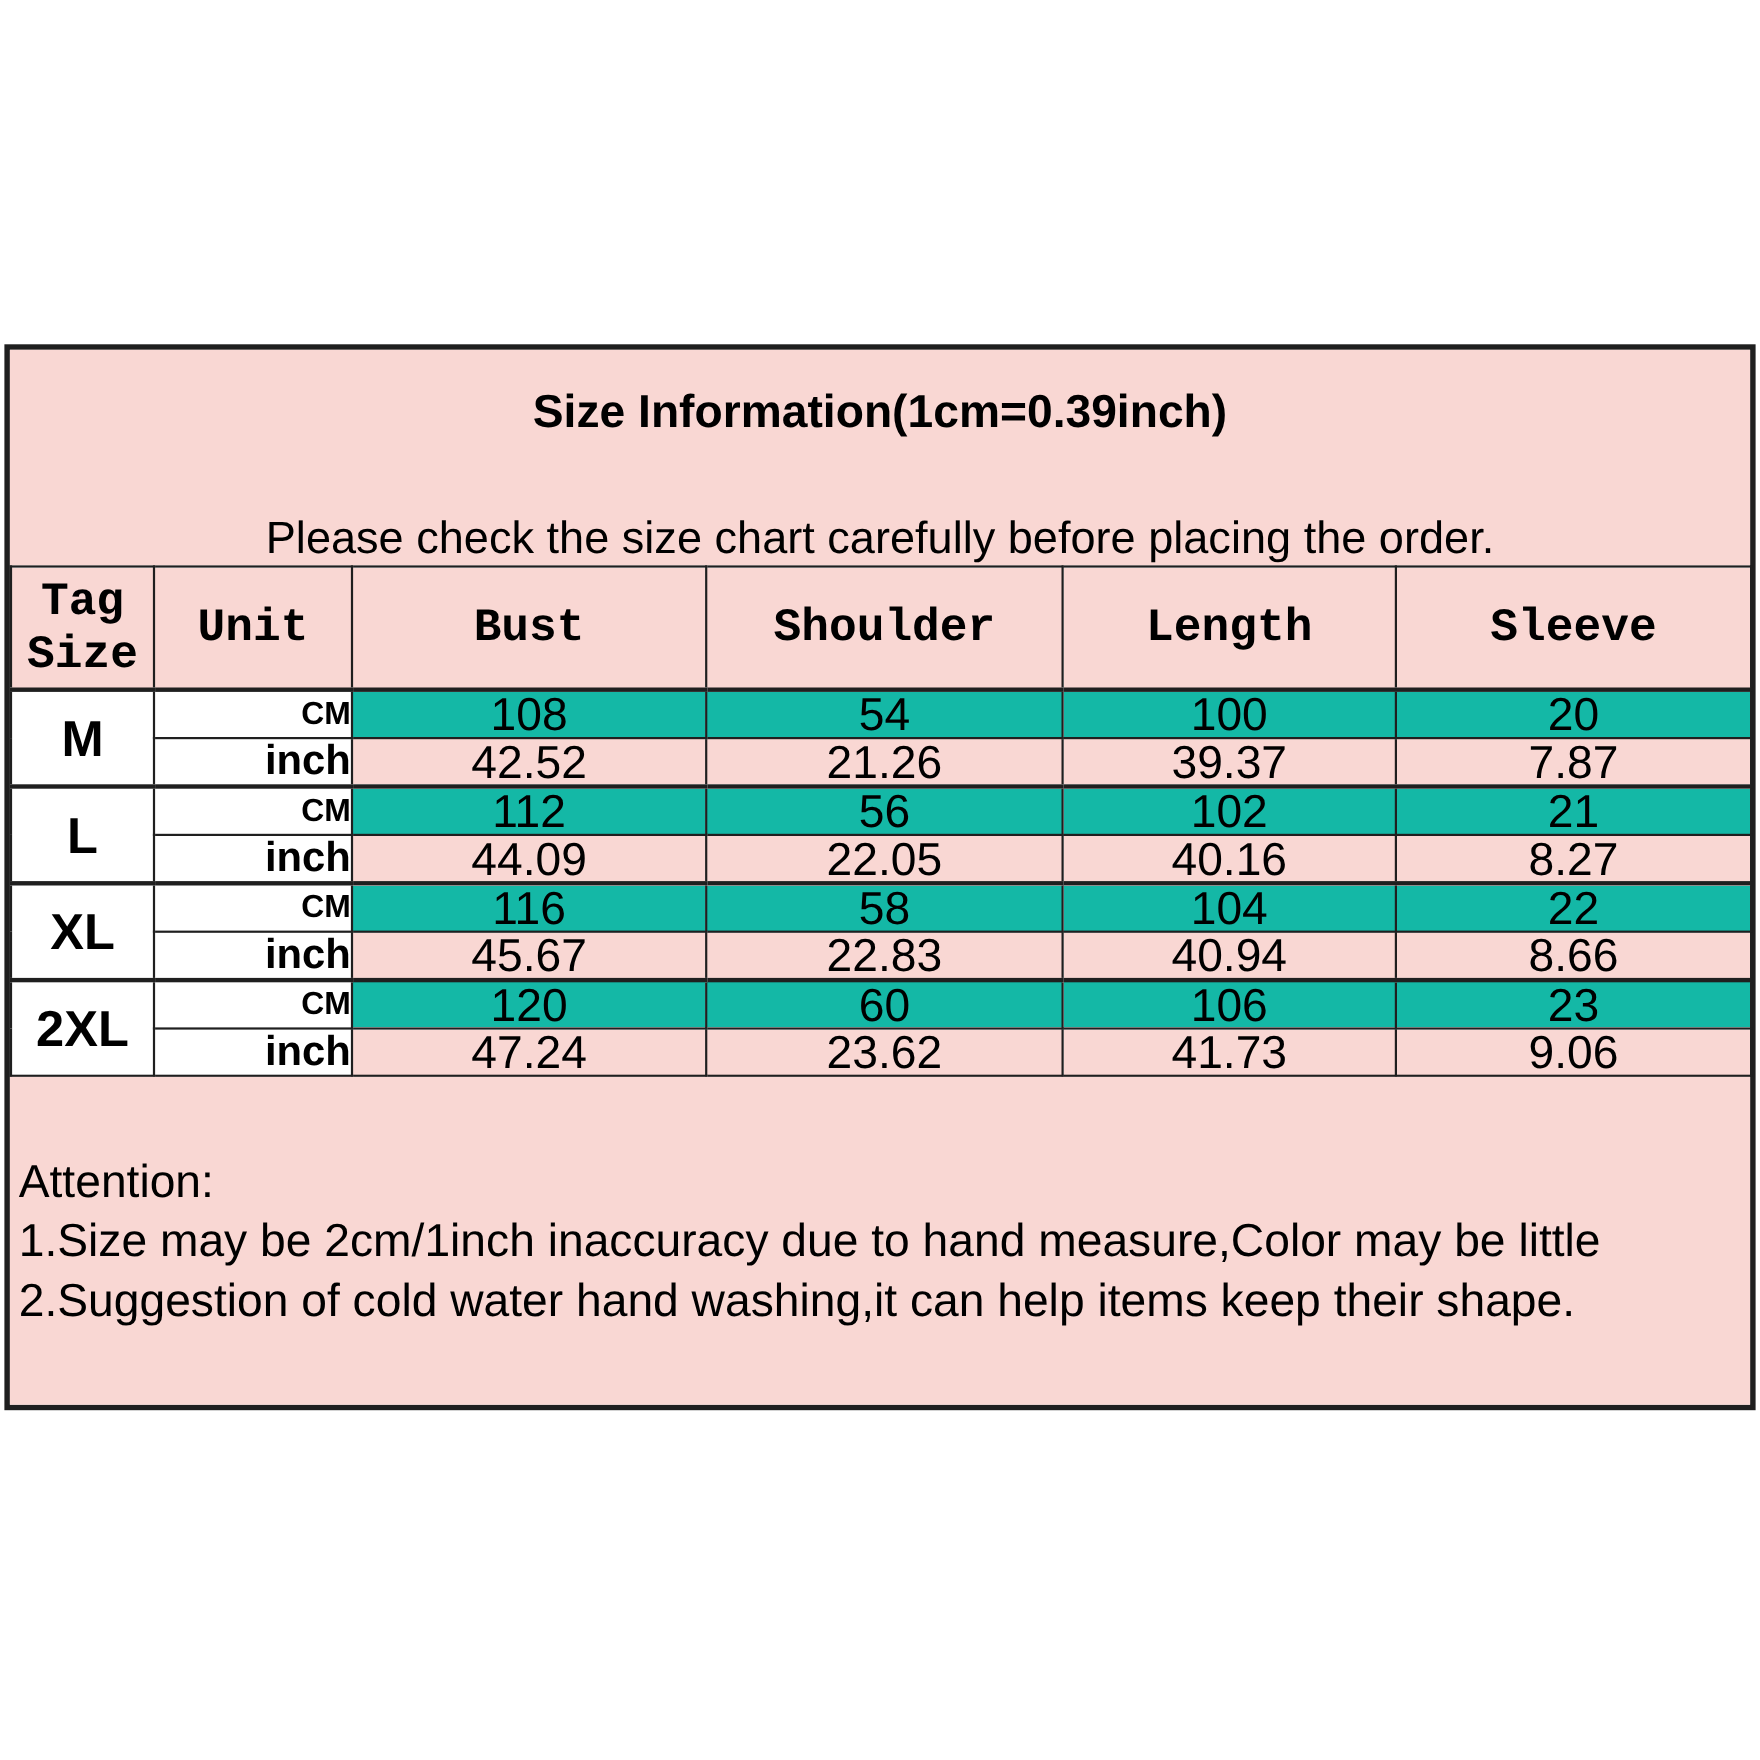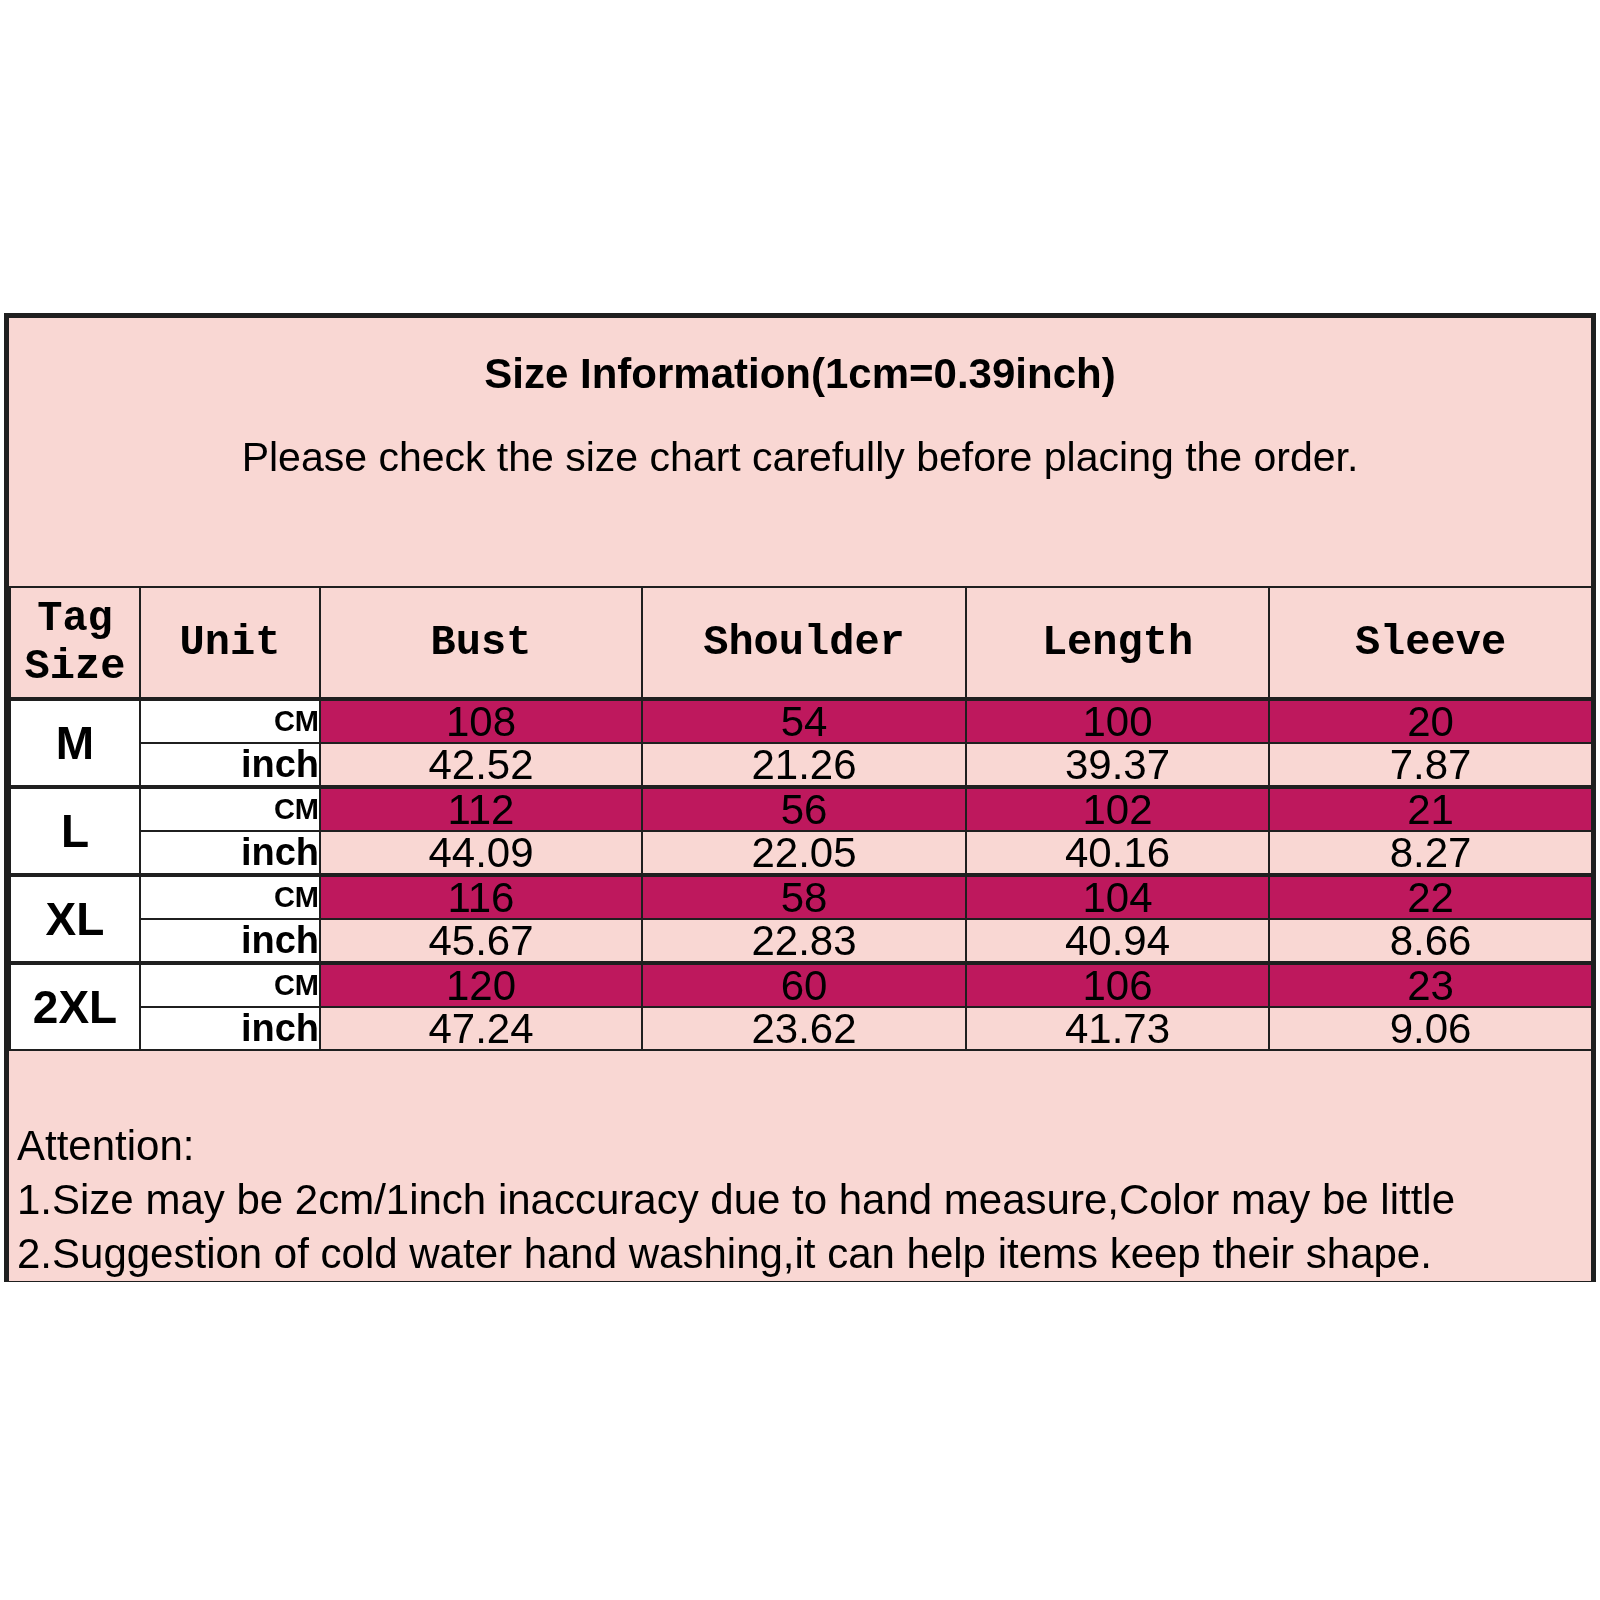--- a/index.html
+++ b/index.html
@@ -18,36 +18,36 @@
     top: 313px;
     width: 1592px;
     height: 969px;
     box-sizing: border-box;
     border: 5px solid #1f1f1f;
     display: flex;
     flex-direction: column;
     background: #ffffff;
   }
   .title-band {
-    height: 268px;
+    height: 196px;
     box-sizing: border-box;
     background: #f9d7d3;
     display: flex;
     flex-direction: column;
     align-items: center;
     flex: none;
   }
   .title {
     margin-top: 32px;
     font-size: 42px;
     font-weight: bold;
     letter-spacing: 0px;
   }
   .subtitle {
-    margin-top: 36px;
+    margin-top: 68px;
     font-size: 41px;
     font-weight: normal;
   }
   table.size-table {
     border-collapse: collapse;
     width: 100%;
     table-layout: fixed;
     flex: none;
   }
   .size-table th, .size-table td {
@@ -78,21 +78,21 @@
     line-height: 41px;
     text-align: right;
   }
   td.unit-cell.cm   { font-size: 29px; }
   td.unit-cell.inch { font-size: 38px; }
   td.val {
     font-size: 42px;
     font-weight: normal;
     line-height: 41px;
   }
-  td.val.white { background: #be185d; }
+  td.val.white { background: #14b8a6; }
   td.val.pink  { background: #f9d7d3; }
   .attention {
     flex: 1;
     background: #f9d7d3;
     font-size: 42px;
     line-height: 54px;
     padding: 68px 10px 0 8px;
     box-sizing: border-box;
     text-align: left;
   }

